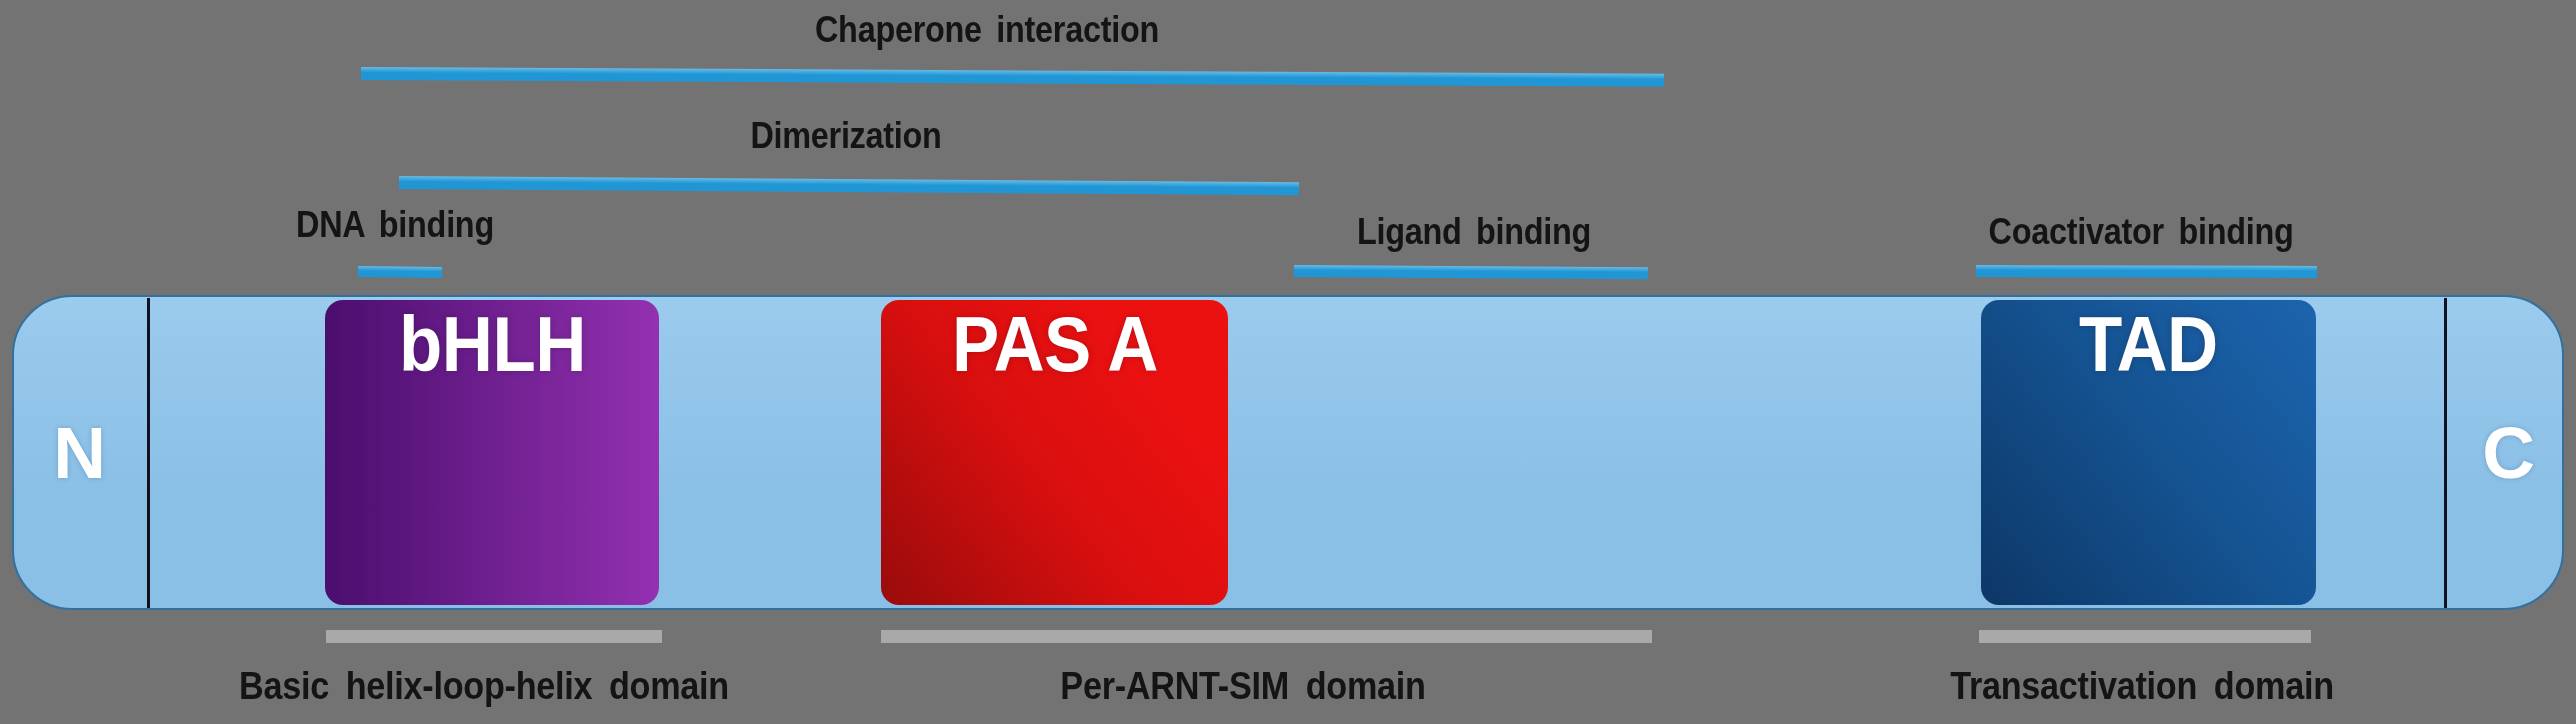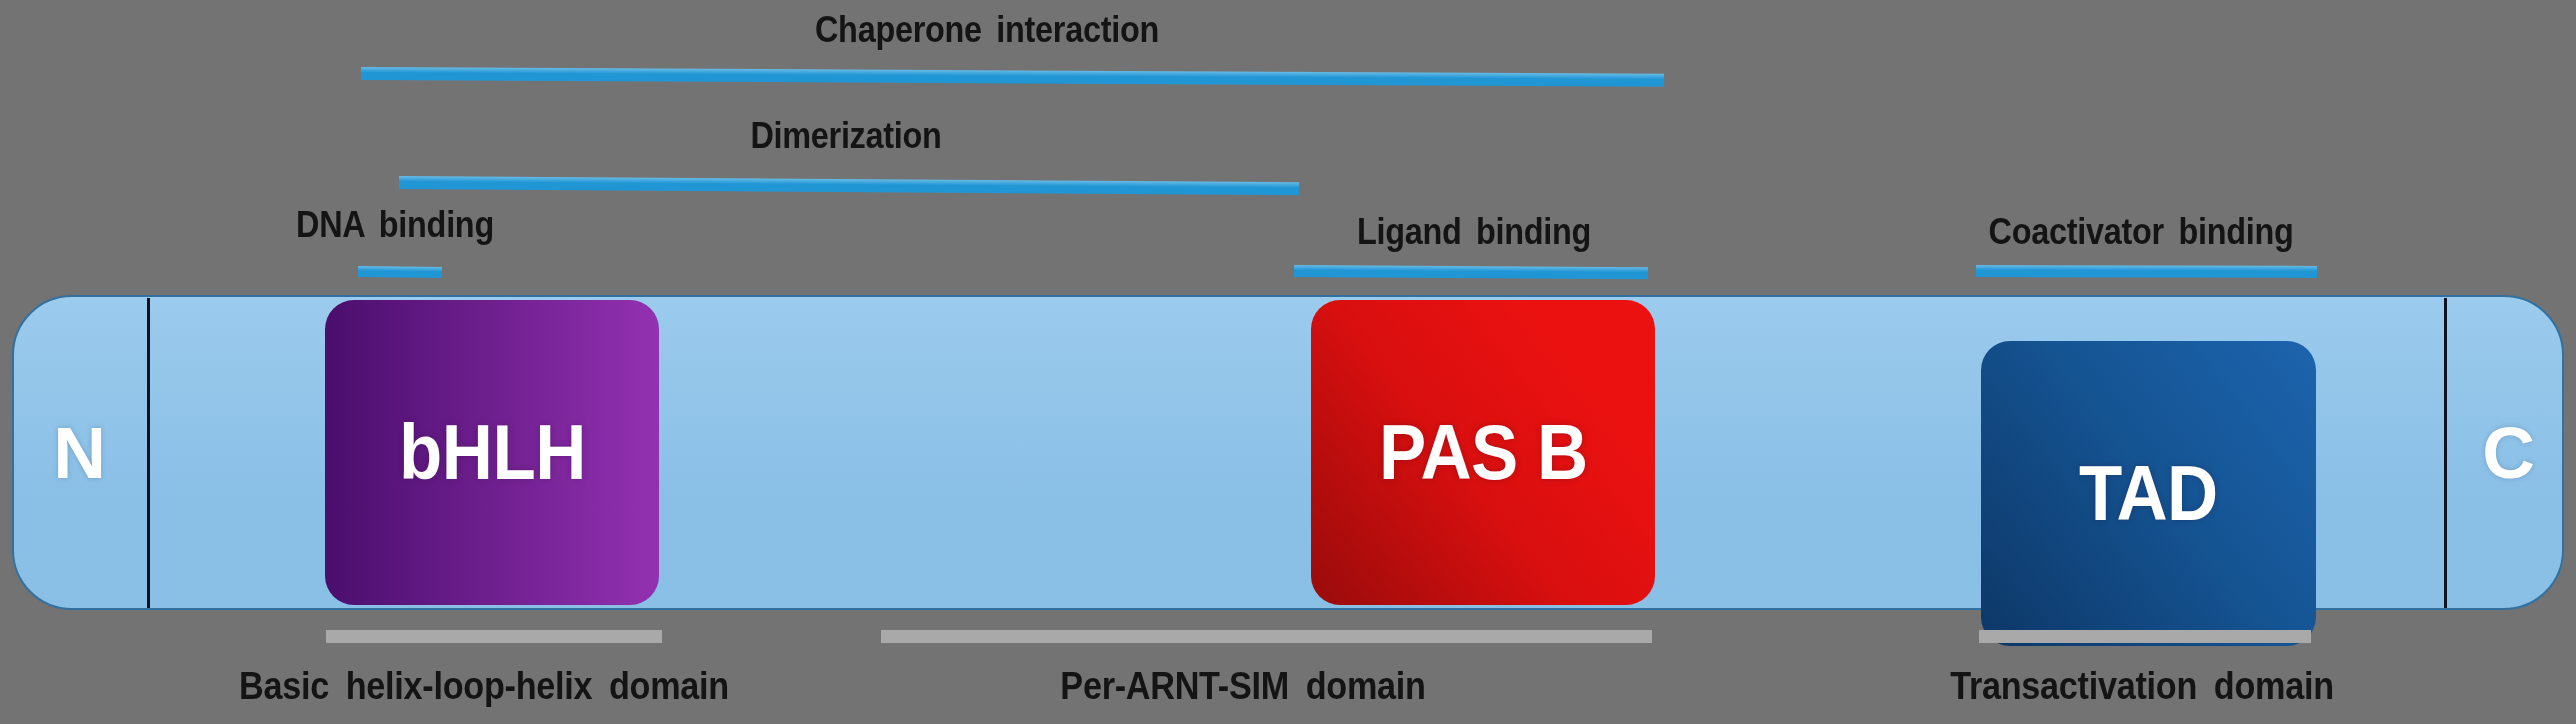--- a/index.html
+++ b/index.html
@@ -49,26 +49,26 @@
     top:295px;height:315px;
     display:flex;align-items:center;justify-content:center;
     font-size:73px;font-weight:bold;
     color:var(--domain_text,#ffffff);
     text-shadow:0 0 5.2px rgba(30,60,100,0.25);
   }
   
   .domain{
     position:absolute;
     top:300px;height:305px;
-    border-radius:29px;
-    display:flex;align-items:center;justify-content:center;
+    border-radius:18px;
+    display:flex;justify-content:center;
   }
   .domain-bhlh{background:linear-gradient(90deg, var(--bhlh_dark,#4a0e6d) 0%, var(--bhlh_light,#9331b1) 100%);}
   .domain-pas{background:linear-gradient(52deg, var(--pas_dark,#990b0b) 0%, var(--pas_mid,#d90f0f) 45%, var(--pas_light,#ec1111) 80%);}
-  .domain-tad{background:linear-gradient(52deg, var(--tad_dark,#0d3767) 0%, var(--tad_mid,#155493) 55%, var(--tad_light,#1c64ae) 100%);margin-top:41px;}
+  .domain-tad{background:linear-gradient(52deg, var(--tad_dark,#0d3767) 0%, var(--tad_mid,#155493) 55%, var(--tad_light,#1c64ae) 100%);}
   .domain-label{
     font-size:77px;font-weight:bold;
     color:var(--domain_text,#ffffff);
     letter-spacing:-0.6px;
     transform:scaleX(0.92);
     text-shadow:0 0 6.5px rgba(40,0,40,0.25);
     white-space:nowrap;
   }
   
   .region-bar{
@@ -110,22 +110,22 @@
   <div class="bar"></div>
 
   <div class="terminus" style="left:13px;width:133px">N</div>
   <div class="divider" style="left:147px"></div>
   <div class="divider" style="left:2444px"></div>
   <div class="terminus" style="left:2450px;width:117px">C</div>
 
   <div class="domain domain-bhlh" style="left:325px;width:334px">
     <span class="domain-label">bHLH</span>
   </div>
-  <div class="domain domain-pas" style="left:1311px;width:344px">
-    <span class="domain-label">PAS B</span>
+  <div class="domain domain-pas" style="left:881px;width:347px">
+    <span class="domain-label">PAS A</span>
   </div>
   <div class="domain domain-tad" style="left:1981px;width:335px">
     <span class="domain-label">TAD</span>
   </div>
 
   <div class="region-bar" style="left:326px;width:336px"></div>
   <div class="region-bar" style="left:881px;width:771px"></div>
   <div class="region-bar" style="left:1979px;width:332px"></div>
 
   <div class="b-label" style="left:484px">Basic helix-loop-helix domain</div>

